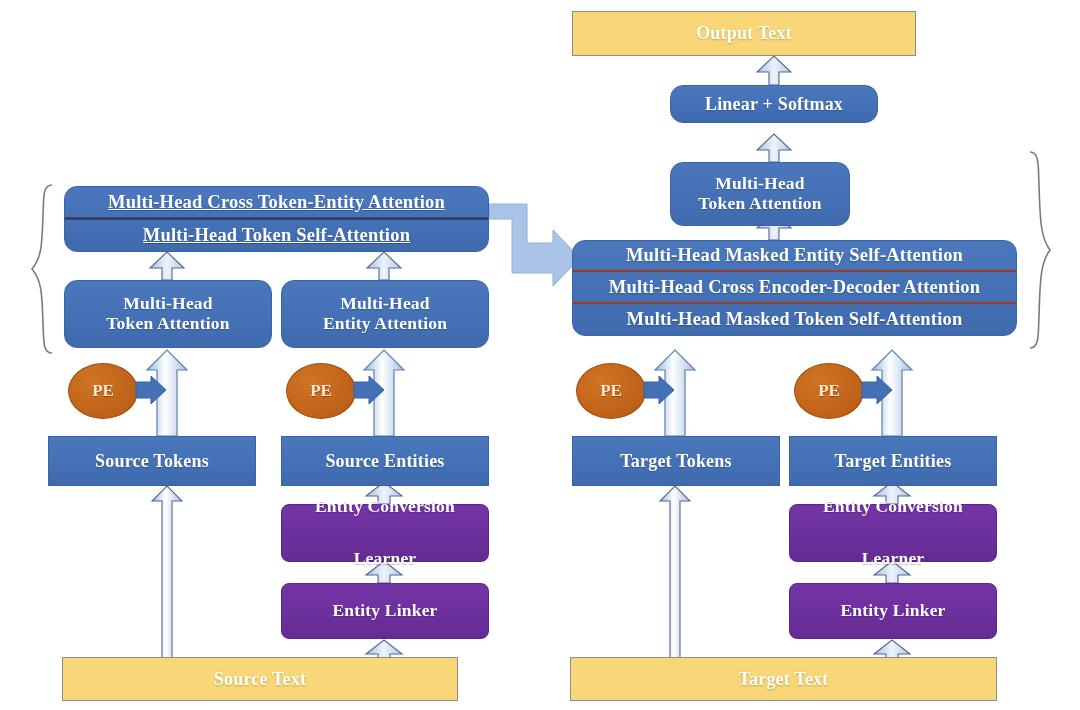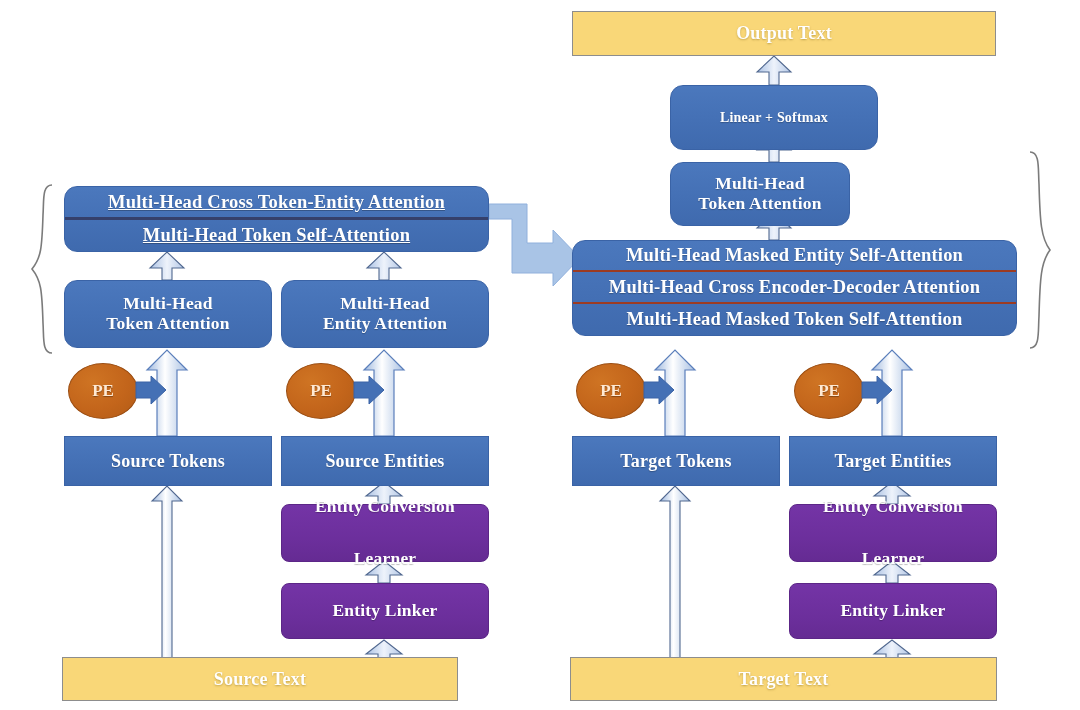--- a/index.html
+++ b/index.html
@@ -209,45 +209,45 @@
       <path d="M354,382 L369,382 L369,376 L384,390 L369,404 L369,398 L354,398 Z" fill="#4470b5" stroke="#3a63a6" stroke-width="1"></path>
     </g>
     <g>
       <path d="M644,382 L659,382 L659,376 L674,390 L659,404 L659,398 L644,398 Z" fill="#4470b5" stroke="#3a63a6" stroke-width="1"></path>
     </g>
     <g>
       <path d="M862,382 L877,382 L877,376 L892,390 L877,404 L877,398 L862,398 Z" fill="#4470b5" stroke="#3a63a6" stroke-width="1"></path>
     </g>
   </svg>
 
-  <div class="node blue" style="left:64px;top:436px;width:208px;height:50px;font-size:18px;">
+  <div class="node blue" style="left:48px;top:436px;width:208px;height:50px;font-size:18px;">
     <span>Source Tokens</span>
   </div>
   <div class="node blue" style="left:281px;top:436px;width:208px;height:50px;font-size:18px;">
     <span>Source Entities</span>
   </div>
 
   <div class="node purple" style="left:281px;top:504px;width:208px;height:58px;font-size:17.5px;">
     <span>Entity Conversion</span>
     <span>Learner</span>
   </div>
 
   <div class="node purple" style="left:281px;top:583px;width:208px;height:56px;font-size:17.5px;">
     <span>Entity Linker</span>
   </div>
 
   <div class="node yellow" style="left:62px;top:657px;width:396px;height:44px;font-size:18px;">
     <span>Source Text</span>
   </div>
 
-  <div class="node yellow" style="left:572px;top:11px;width:424px;height:45px;font-size:18px;">
+  <div class="node yellow" style="left:572px;top:11px;width:344px;height:45px;font-size:18px;">
     <span>Output Text</span>
   </div>
 
-  <div class="node blue round" style="left:670px;top:85px;width:208px;height:65px;font-size:14px;">
+  <div class="node blue round" style="left:670px;top:85px;width:208px;height:38px;font-size:18px;">
     <span>Linear + Softmax</span>
   </div>
 
   <div class="node blue round" style="left:670px;top:162px;width:180px;height:64px;font-size:17.5px;">
     <span>Multi-Head</span>
     <span>Token Attention</span>
   </div>
 
   <div class="node blue round stack" style="left:572px;top:240px;width:445px;height:96px;font-size:18.5px;">
     <div class="row rule-red" style="height:31px;">

